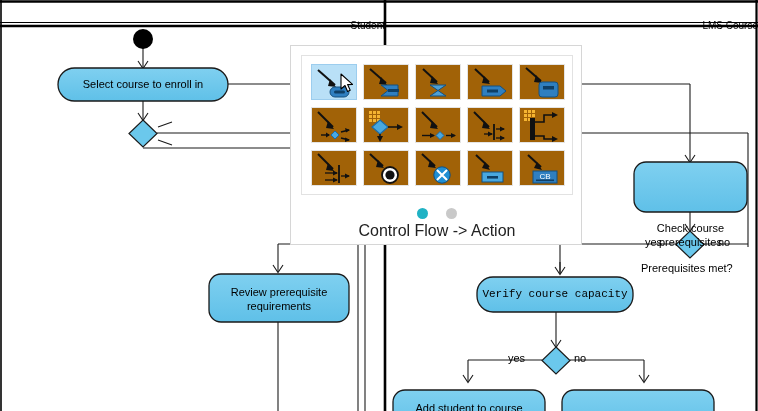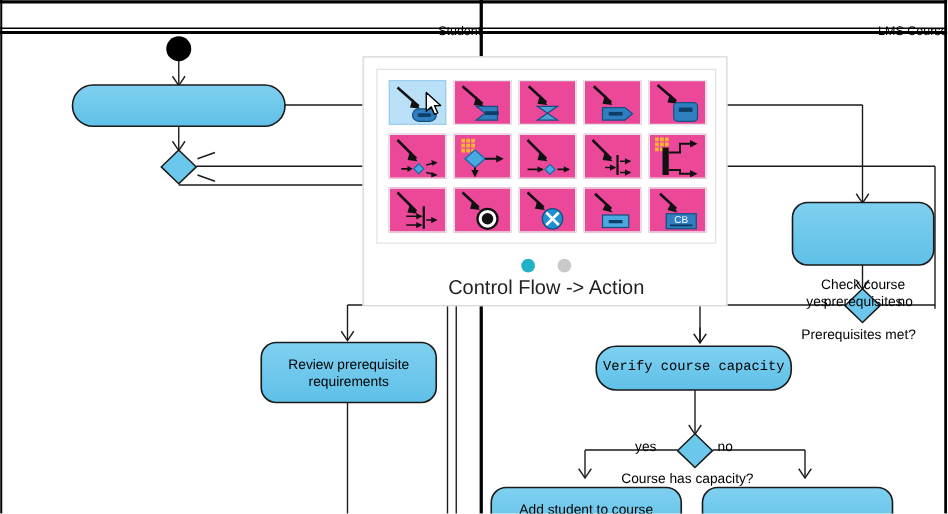--- a/index.html
+++ b/index.html
@@ -81,21 +81,21 @@
     grid-template-columns: repeat(5, 52px);
     grid-template-rows: repeat(3, 43px);
     gap: 0px;
   }
   .pal-cell {
     width: 46px;
     height: 36px;
     margin: 3px;
     border: 1px solid #e4e4e4;
     box-sizing: border-box;
-    background: #ec4899;
+    background: #a16207;
     position: relative;
   }
   .pal-cell.selected {
     background: #b9e0f7;
     border: 1px solid #9ccdee;
   }
   .pal-cell svg { display: block; }
   #pal-dots {
     position: absolute;
     left: 0;
@@ -208,38 +208,38 @@
     <polygon points="556,347 570,360.5 556,374 542,360.5" fill="#6BC8EC" stroke="#1a1a1a" stroke-width="1.2"></polygon>
 
     <rect x="393" y="390" width="152" height="42" rx="12" ry="12" fill="url(#actGrad)" stroke="#1a1a1a" stroke-width="1.3"></rect>
 
     <rect x="562" y="390" width="152" height="42" rx="12" ry="12" fill="url(#actGrad)" stroke="#1a1a1a" stroke-width="1.3"></rect>
   </svg>
 
   <div class="lane-title" style="left:0; width:385px;">Student</div>
   <div class="lane-title" style="left:385px; width:373px;">LMS Course</div>
 
+  <div class="node-label" style="left:58px; top:77px; width:170px;">Select course to enroll in</div>
 
   <div class="node-label" style="left:634px; top:173px; width:113px;margin-top:48px;">Check course
 prerequisites</div>
 
   <div class="node-label" style="left:209px; top:285px; width:140px;">Review prerequisite
 requirements</div>
 
   <div class="node-label" style="left:477px; top:287px; width:156px;font-family:Liberation Mono, monospace;">Verify course capacity</div>
 
   <div class="node-label" style="left:393px; top:401px; width:152px;">Add student to course</div>
 
   <div class="edge-label" style="left:645px; top:236px;">yes</div>
   <div class="edge-label" style="left:718px; top:236px;">no</div>
   <div class="edge-label" style="left:641px; top:262px;">Prerequisites met?</div>
 
   <div class="edge-label" style="left:508px; top:352px;">yes</div>
   <div class="edge-label" style="left:574px; top:352px;">no</div>
-  <div class="edge-label" style="left:497px; top:377px;">Course has capacity?</div>
 
   <div id="palette">
     <div id="palette-inner">
       <div class="pal-grid">
 
         <div class="pal-cell selected">
           <svg width="44" height="34" viewBox="0 0 44 34">
             <path d="M6,5 L23,20" stroke="#111" stroke-width="2" fill="none"></path>
             <path d="M18,14 L24,22 L16,21 Z" fill="#111"></path>
             <rect x="18" y="22" width="19" height="10" rx="5" fill="#2f7fc0" stroke="#14507f"></rect>

